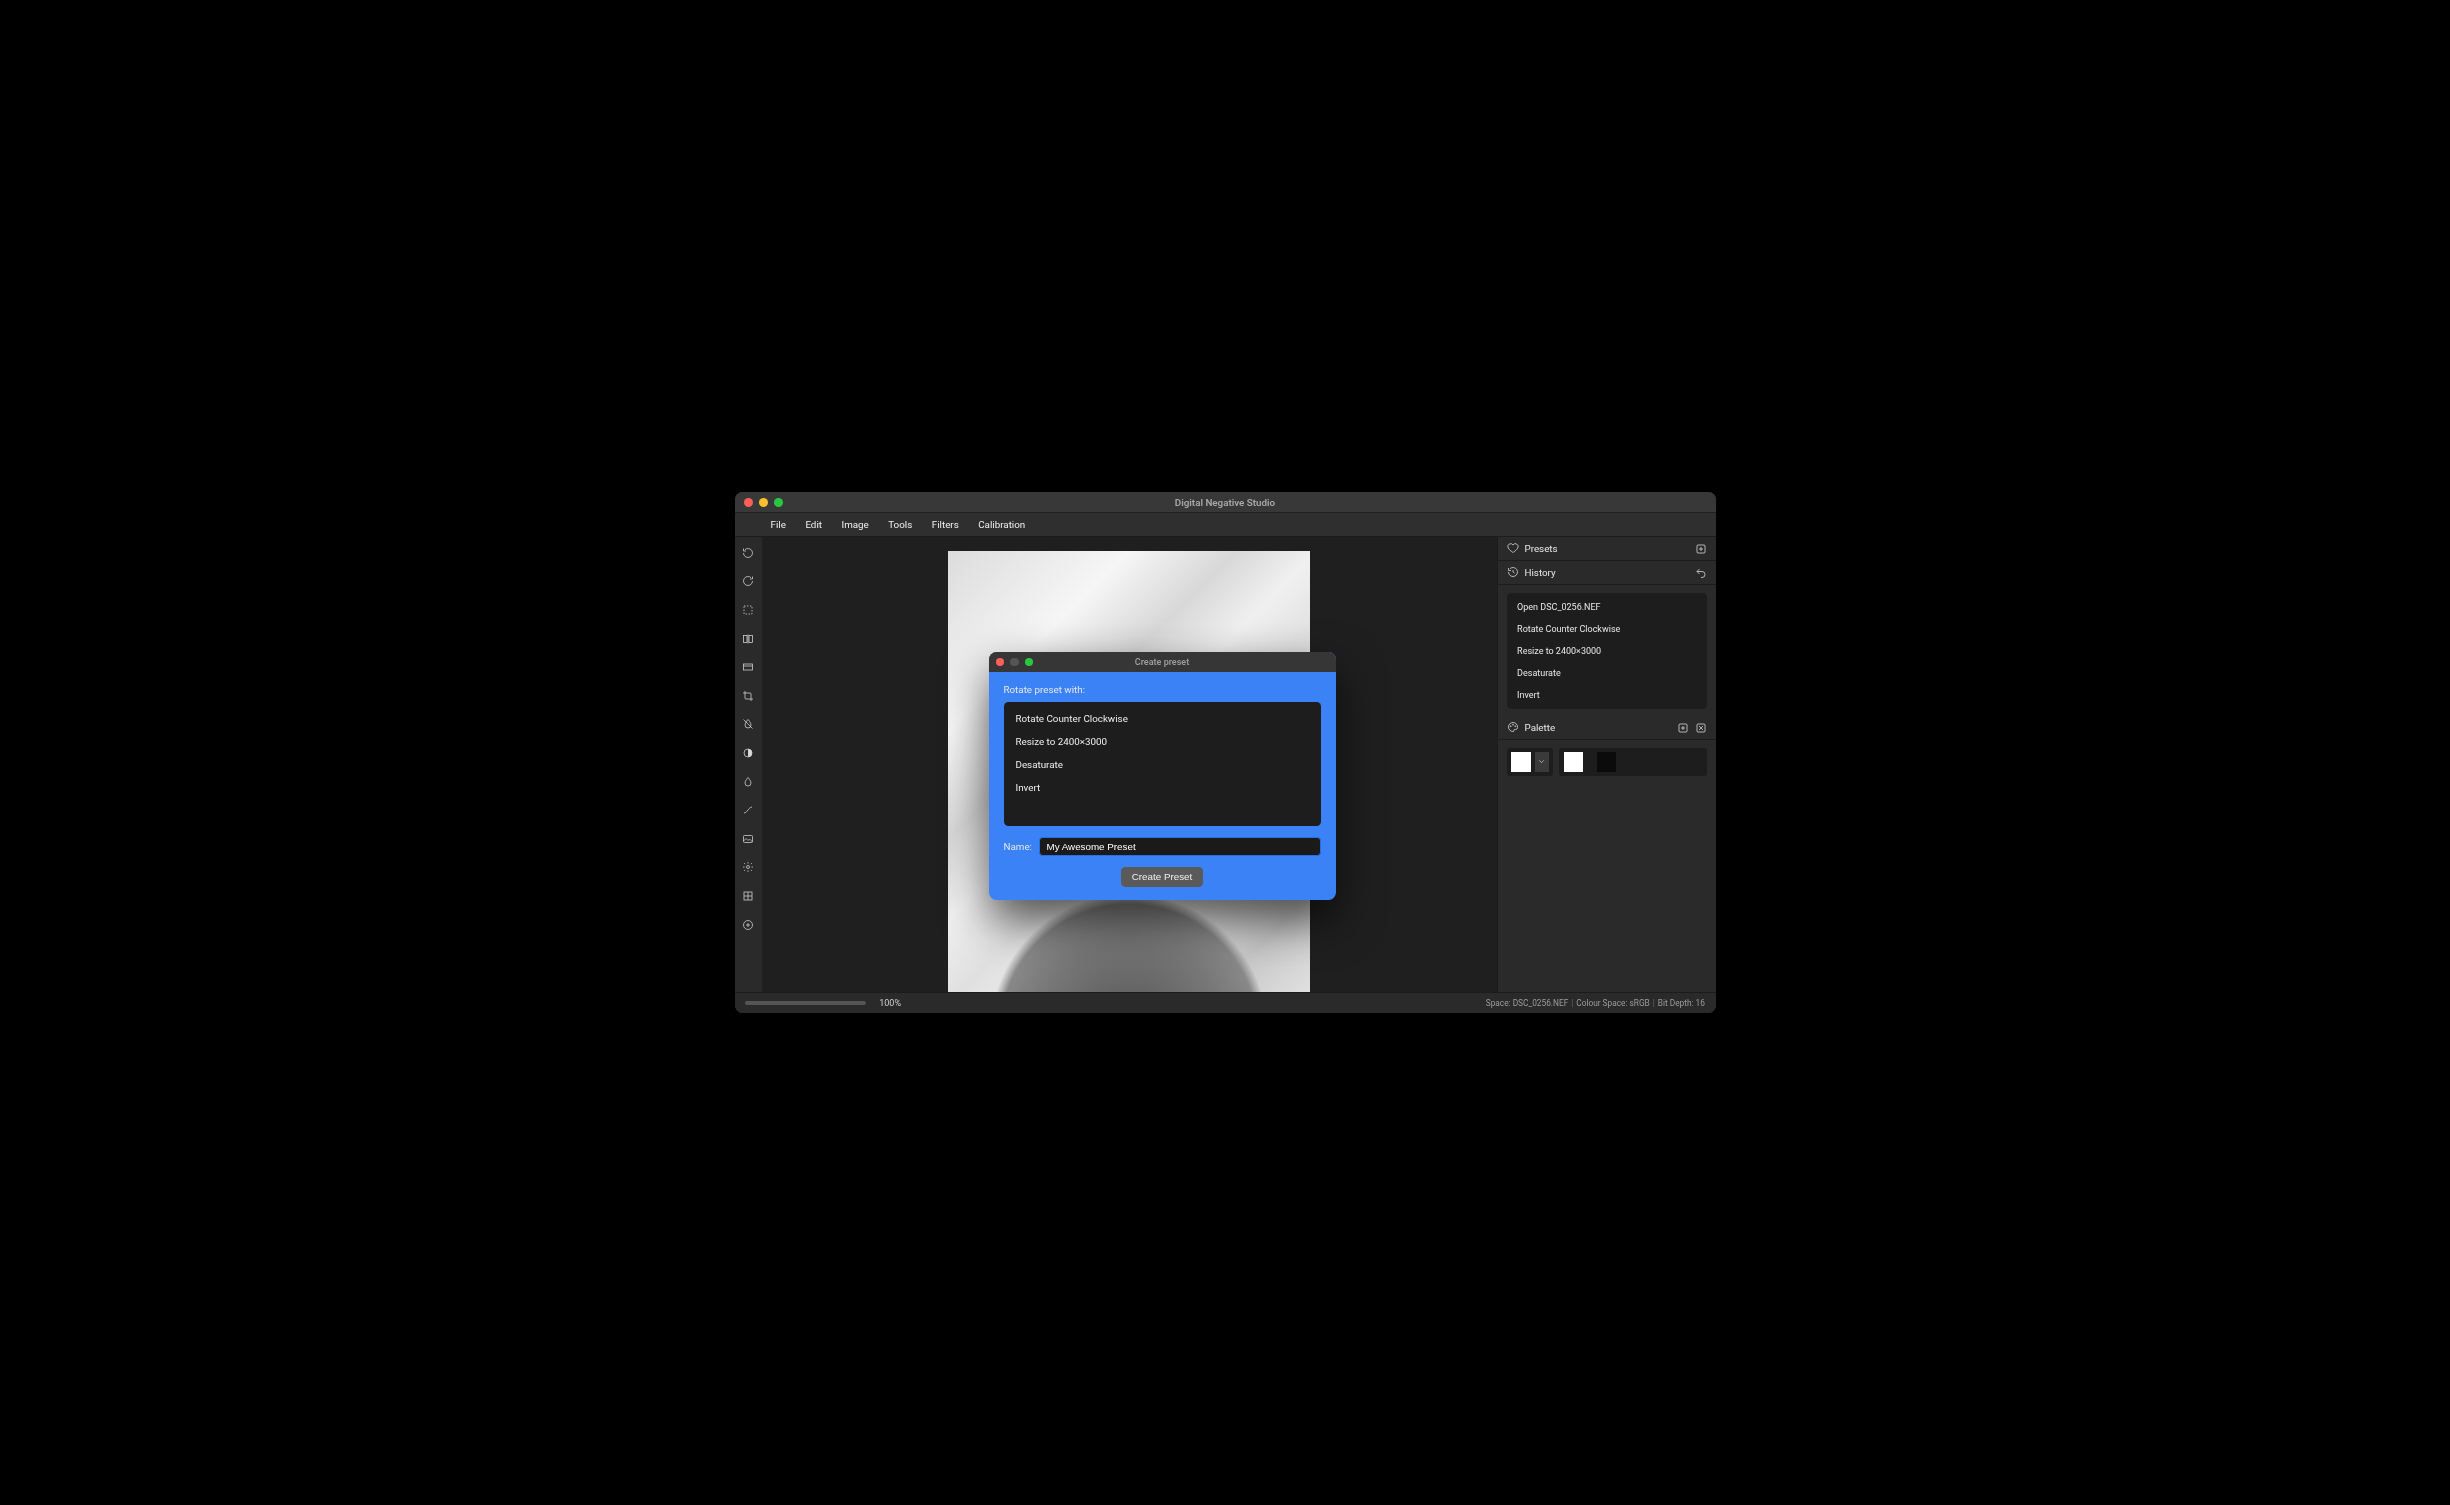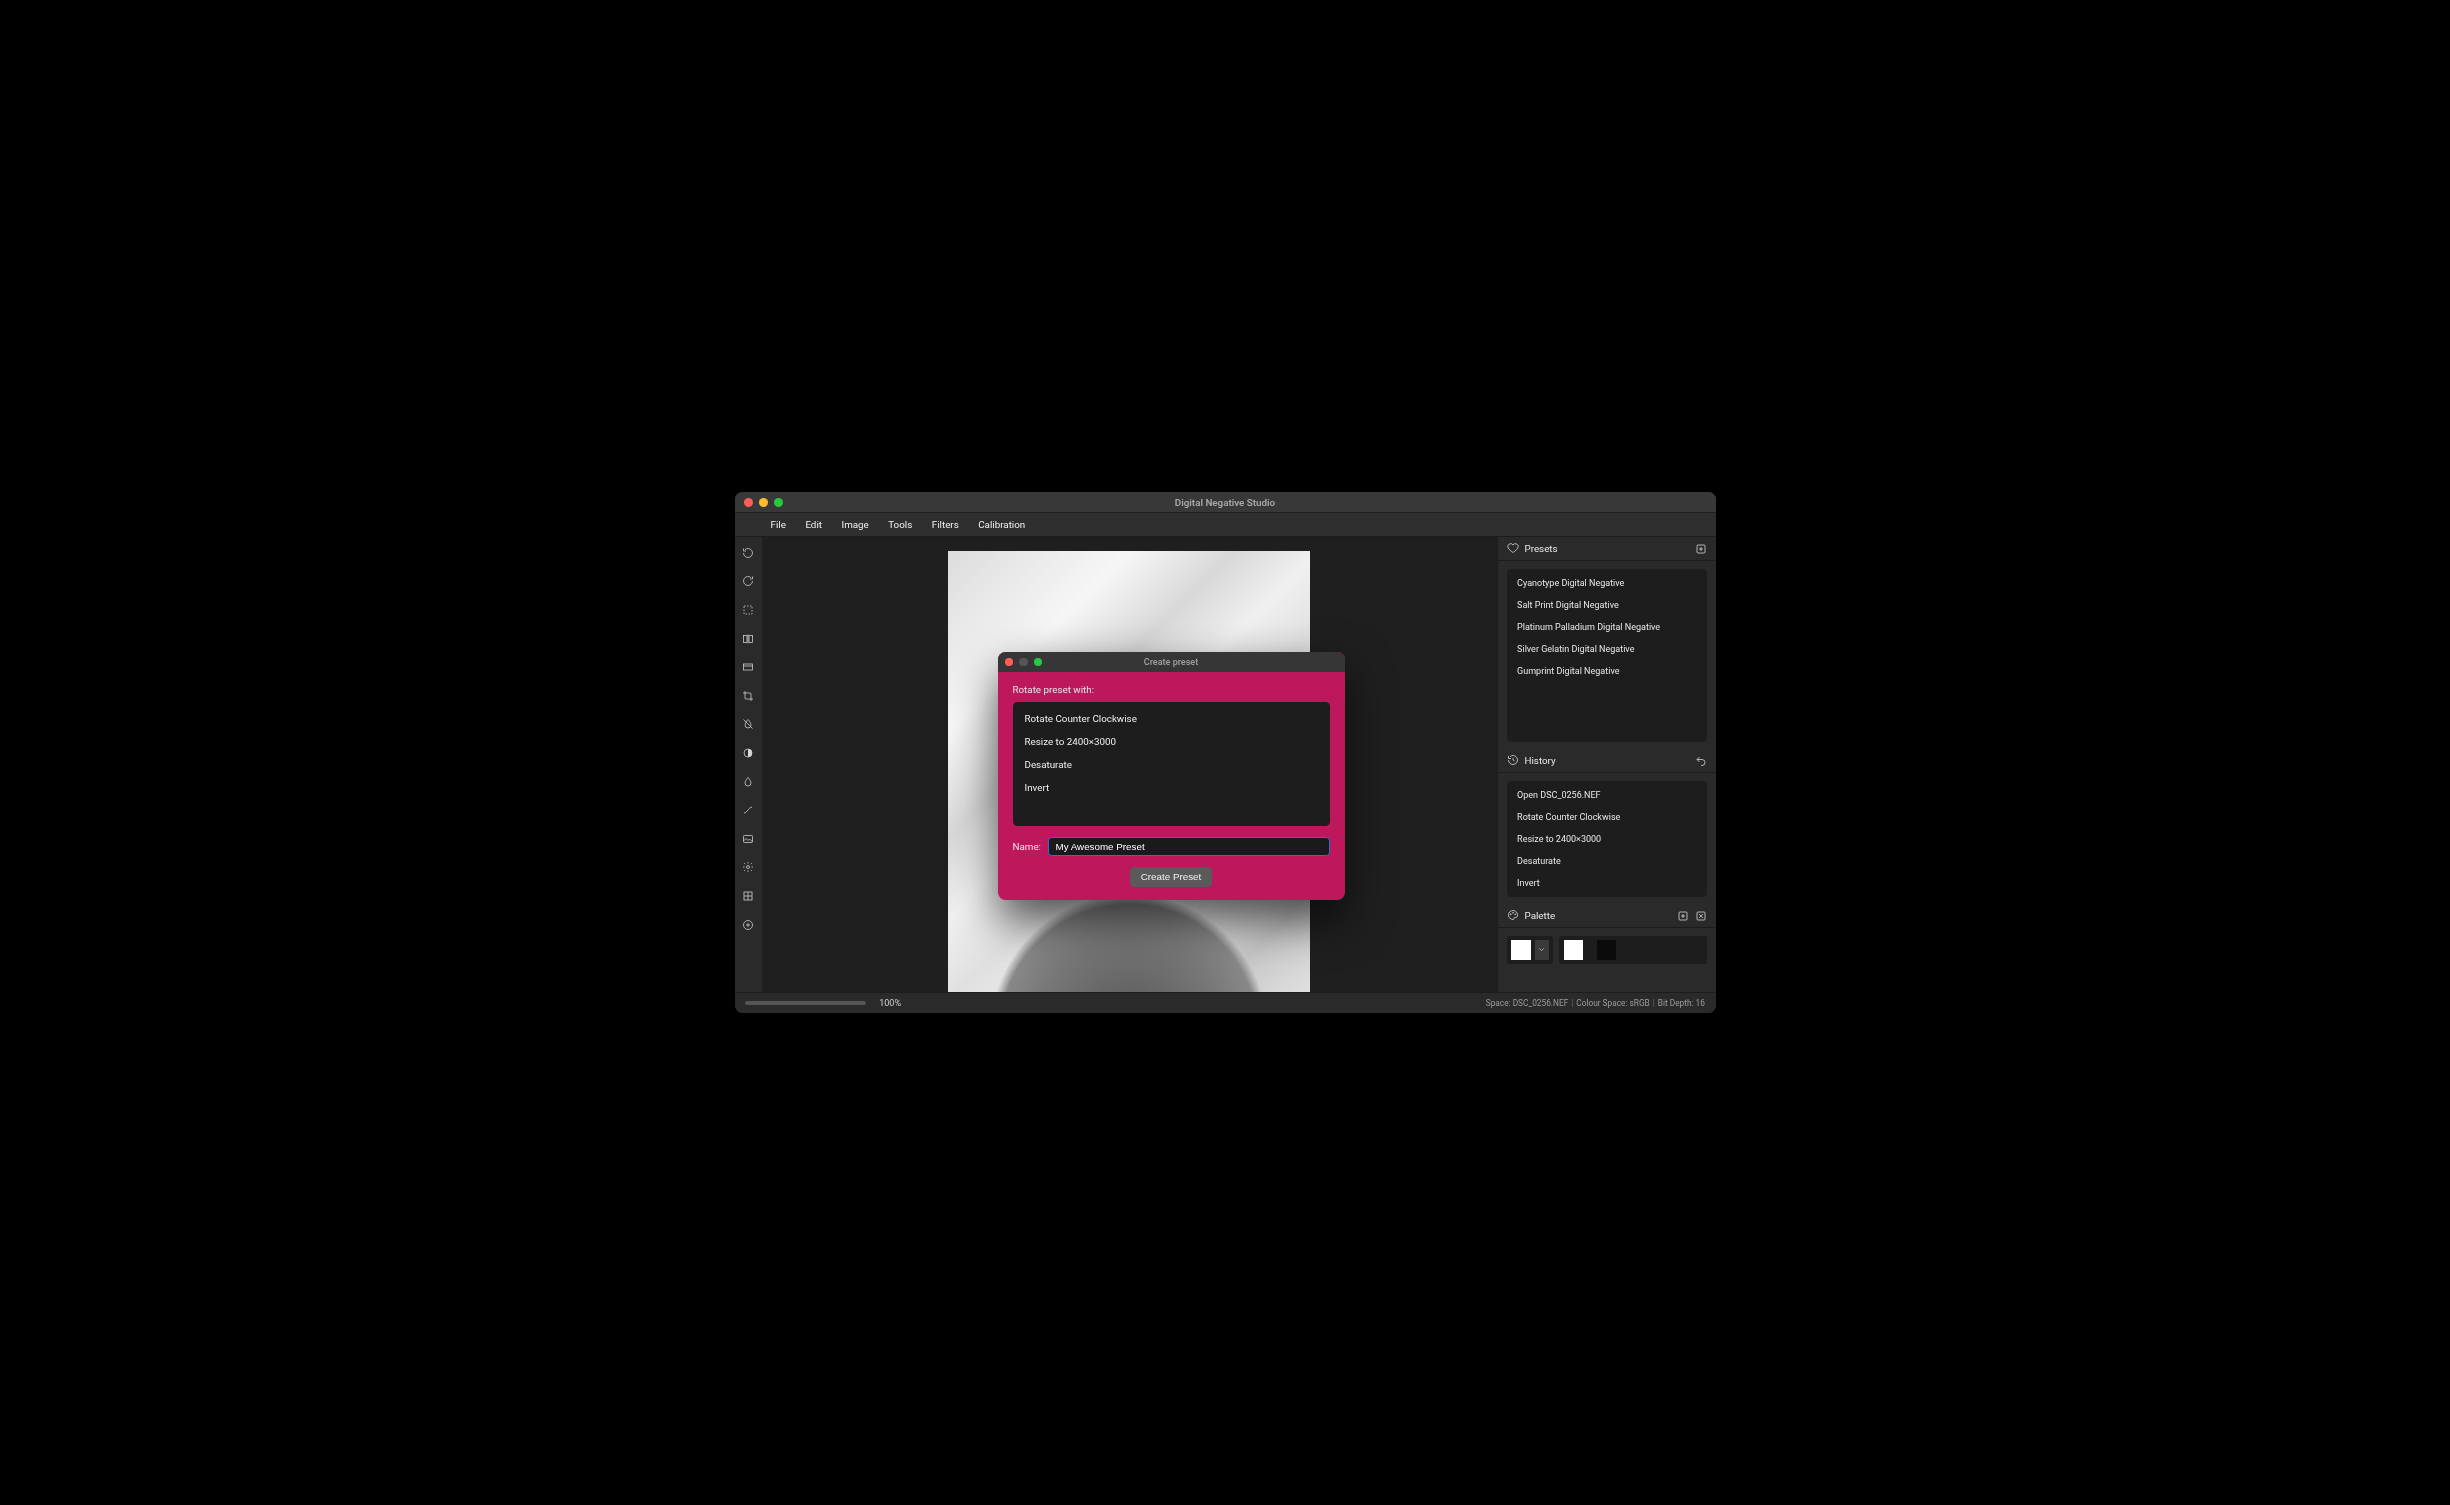--- a/index.html
+++ b/index.html
@@ -176,23 +176,23 @@
   }
   .zoom-slider::after { content:""; position:absolute; left:0; top:0; height:100%; width:0%; background:#888; border-radius:2.3px; }
   .zoom-label { font-size:9px; color:#d0d0d0; min-width:30px; text-align:center; }
   .status-right { font-size:8.3px; color:#9c9c9c; display:flex; gap:3px; }
   .status-sep { color:#666; }
 
   
   .modal {
     position:absolute;
     top: 115px;
-    left: 236px;
+    left: 227px;
     width: 347px;
-    background:#be185d;
+    background:#3b82f6;
     border-radius:7.5px;
     box-shadow: 0 19.6px 45px rgba(0,0,0,.65);
     overflow:hidden;
     display:flex; flex-direction:column;
   }
   .modal .m-titlebar {
     height:19.6px;
     display:flex; align-items:center;
     position:relative;
     background:#363636;
@@ -399,27 +399,20 @@
         <div class="hright">
           <span class="iconbtn">
               <svg viewBox="0 0 24 24">
                 <rect x="4" y="4" width="16" height="16" rx="2"></rect>
                 <line x1="12" y1="8" x2="12" y2="16"></line>
                 <line x1="8" y1="12" x2="16" y2="12"></line>
               </svg>
             </span>
         </div>
       </div>
-      <div class="list-box presets-box">
-        <div class="lrow">Cyanotype Digital Negative</div>
-        <div class="lrow">Salt Print Digital Negative</div>
-        <div class="lrow">Platinum Palladium Digital Negative</div>
-        <div class="lrow">Silver Gelatin Digital Negative</div>
-        <div class="lrow">Gumprint Digital Negative</div>
-      </div>
 
       <div class="panel-header">
         <div class="hleft">
           <span><svg viewBox="0 0 24 24">
                 <path d="M3 12a9 9 0 1 0 3-6.7"></path>
                 <polyline points="3 4 3 9 8 9"></polyline>
                 <polyline points="12 8 12 12 15 14"></polyline>
               </svg></span>
           <span class="hlabel">History</span>
         </div>

